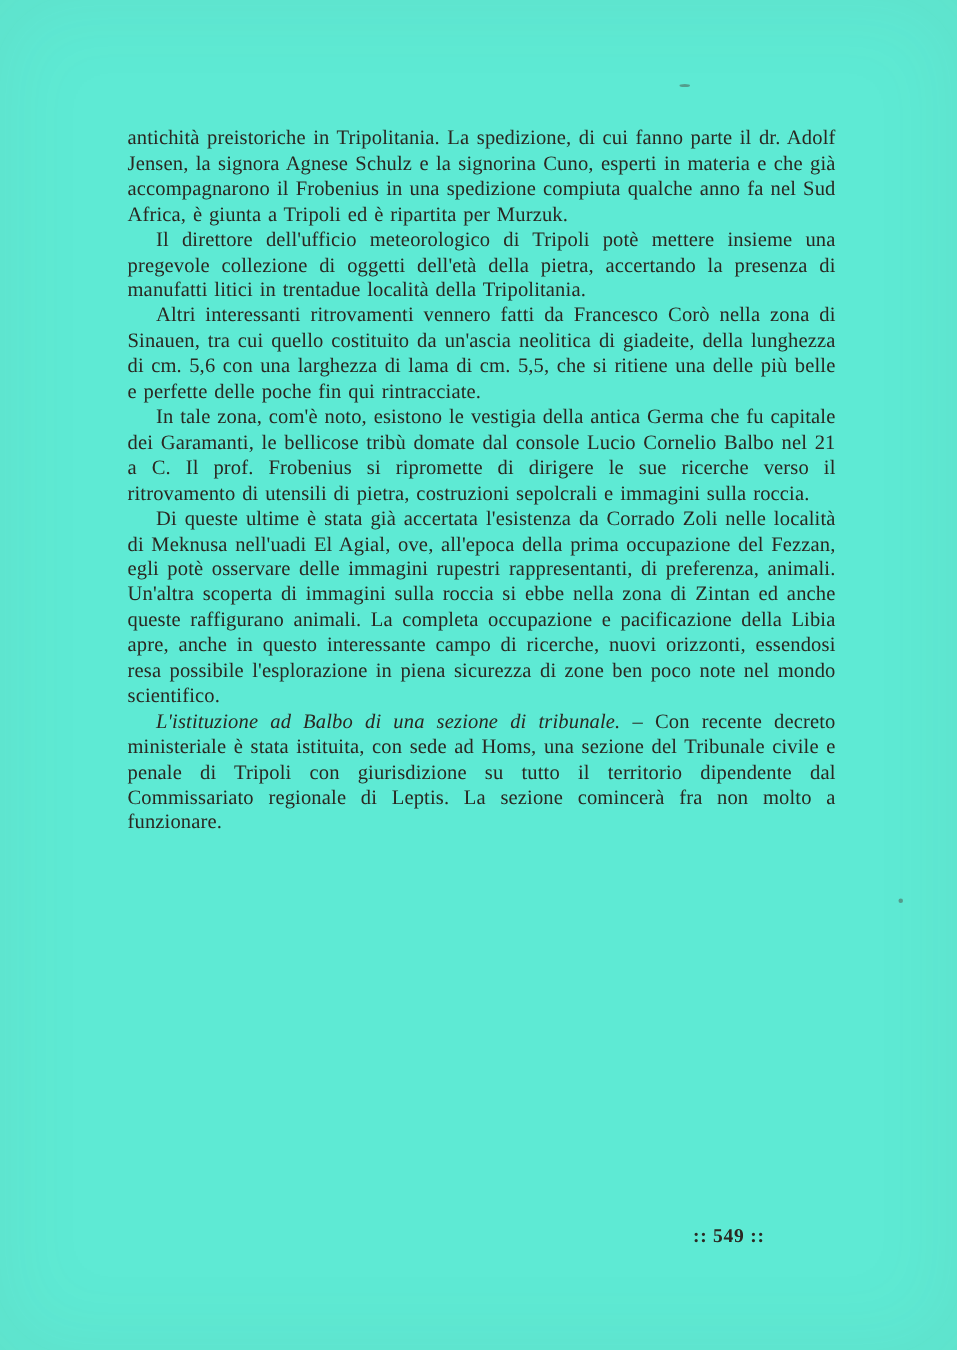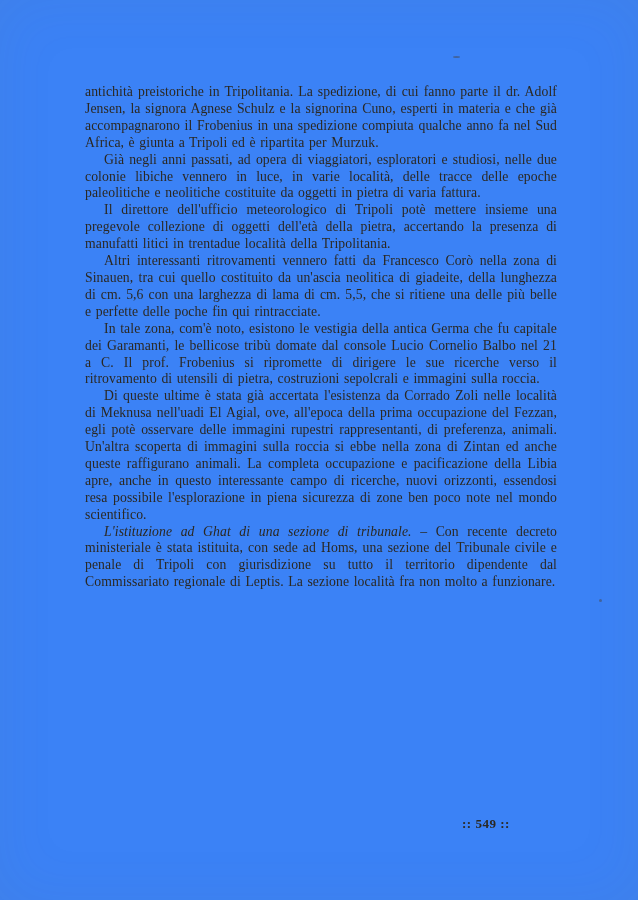--- a/index.html
+++ b/index.html
@@ -7,21 +7,21 @@
     padding: 0;
     width: 638px;
     height: 900px;
     background: #fbfaf5;
     font-family: "Liberation Serif", "DejaVu Serif", serif;
   }
   .page {
     position: relative;
     width: 638px;
     height: 900px;
-    background: #3b82f6;
+    background: #5eead4;
     box-shadow: inset 0 0 60px rgba(120,110,90,0.08);
     overflow: hidden;
   }
   .text-block {
     position: absolute;
     left: 85px;
     top: 84px;
     width: 472px;
     color: #2b2822;
     font-size: 13.7px;
@@ -60,23 +60,22 @@
 </head>
 <body>
 
 <div class="page">
 
   <div class="speck speck-1"></div>
   <div class="speck speck-2"></div>
 
   <div class="text-block">
     <p class="para no-indent">antichità preistoriche in Tripolitania. La spedizione, di cui fanno parte il dr. Adolf Jensen, la signora Agnese Schulz e la signorina Cuno, esperti in materia e che già accompagnarono il Frobenius in una spedizione compiuta qualche anno fa nel Sud Africa, è giunta a Tripoli ed è ripartita per Murzuk.</p>
-    <p class="para">Già negli anni passati, ad opera di viaggiatori, esploratori e studiosi, nelle due colonie libiche vennero in luce, in varie località, delle tracce delle epoche paleolitiche e neolitiche costituite da oggetti in pietra di varia fattura.</p>
     <p class="para">Il direttore dell'ufficio meteorologico di Tripoli potè mettere insieme una pregevole collezione di oggetti dell'età della pietra, accertando la presenza di manufatti litici in trentadue località della Tripolitania.</p>
     <p class="para">Altri interessanti ritrovamenti vennero fatti da Francesco Corò nella zona di Sinauen, tra cui quello costituito da un'ascia neolitica di giadeite, della lunghezza di cm. 5,6 con una larghezza di lama di cm. 5,5, che si ritiene una delle più belle e perfette delle poche fin qui rintracciate.</p>
     <p class="para">In tale zona, com'è noto, esistono le vestigia della antica Germa che fu capitale dei Garamanti, le bellicose tribù domate dal console Lucio Cornelio Balbo nel 21 a C. Il prof. Frobenius si ripromette di dirigere le sue ricerche verso il ritrovamento di utensili di pietra, costruzioni sepolcrali e immagini sulla roccia.</p>
     <p class="para">Di queste ultime è stata già accertata l'esistenza da Corrado Zoli nelle località di Meknusa nell'uadi El Agial, ove, all'epoca della prima occupazione del Fezzan, egli potè osservare delle immagini rupestri rappresentanti, di preferenza, animali. Un'altra scoperta di immagini sulla roccia si ebbe nella zona di Zintan ed anche queste raffigurano animali. La completa occupazione e pacificazione della Libia apre, anche in questo interessante campo di ricerche, nuovi orizzonti, essendosi resa possibile l'esplorazione in piena sicurezza di zone ben poco note nel mondo scientifico.</p>
-    <p class="para"><span class="lead-italic">L'istituzione ad Ghat di una sezione di tribunale.</span><span> – Con recente decreto ministeriale è stata istituita, con sede ad Homs, una sezione del Tribunale civile e penale di Tripoli con giurisdizione su tutto il territorio dipendente dal Commissariato regionale di Leptis. La sezione località fra non molto a funzionare.</span></p>
+    <p class="para"><span class="lead-italic">L'istituzione ad Balbo di una sezione di tribunale.</span><span> – Con recente decreto ministeriale è stata istituita, con sede ad Homs, una sezione del Tribunale civile e penale di Tripoli con giurisdizione su tutto il territorio dipendente dal Commissariato regionale di Leptis. La sezione comincerà fra non molto a funzionare.</span></p>
   </div>
 
   <div class="page-number">:: 549 ::</div>
 
 </div>
 
 </body></html>

